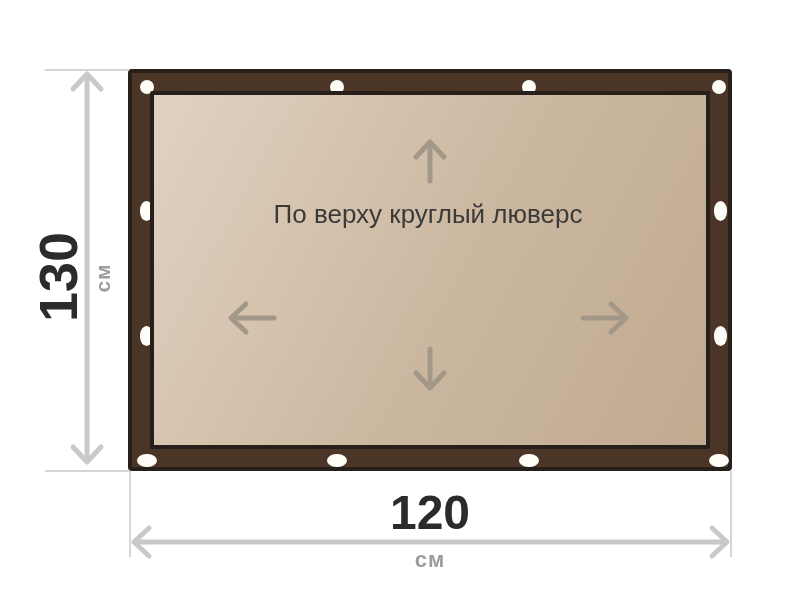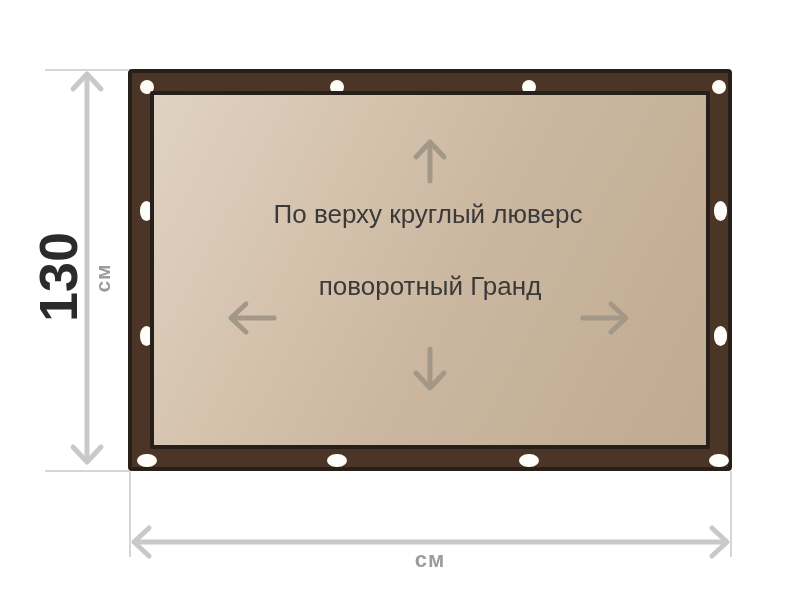--- a/index.html
+++ b/index.html
@@ -140,21 +140,20 @@
   </div>
   <div class="panel-arrow" style="left:578px; top:296px;">
     <svg width="54" height="44" viewBox="0 0 54 44">
       <polyline points="33,8 48,22 33,36" fill="none" stroke="#a39888" stroke-width="5" stroke-linecap="round" stroke-linejoin="round"></polyline>
       <line x1="5" y1="22" x2="46" y2="22" stroke="#a39888" stroke-width="5" stroke-linecap="round"></line>
     </svg>
   </div>
 
   <div class="note note-top">По верху круглый люверс</div>
   <div class="note note-center">
-    <div>поворотный Гранд</div>
   </div>
 
   <div class="tick tick-h" style="left:45px; top:69px;  width:84px;"></div>
   <div class="tick tick-h" style="left:45px; top:470px; width:84px;"></div>
   <div class="dim-arrow" style="left:65px; top:70px;">
     <svg width="44" height="396" viewBox="0 0 44 396">
       <polyline points="8,19 22,4 36,19" fill="none" stroke="#c9c9c9" stroke-width="5" stroke-linecap="round" stroke-linejoin="round"></polyline>
       <line x1="22" y1="6" x2="22" y2="390" stroke="#c9c9c9" stroke-width="5" stroke-linecap="round"></line>
       <polyline points="8,377 22,392 36,377" fill="none" stroke="#c9c9c9" stroke-width="5" stroke-linecap="round" stroke-linejoin="round"></polyline>
     </svg>
@@ -164,15 +163,16 @@
 
   <div class="tick tick-v" style="left:129px; top:471px; height:86px;"></div>
   <div class="tick tick-v" style="left:730px; top:471px; height:86px;"></div>
   <div class="dim-arrow" style="left:130px; top:520px;">
     <svg width="601" height="44" viewBox="0 0 601 44">
       <polyline points="19,8 4,22 19,36" fill="none" stroke="#c9c9c9" stroke-width="5" stroke-linecap="round" stroke-linejoin="round"></polyline>
       <line x1="6" y1="22" x2="595" y2="22" stroke="#c9c9c9" stroke-width="5" stroke-linecap="round"></line>
       <polyline points="582,8 597,22 582,36" fill="none" stroke="#c9c9c9" stroke-width="5" stroke-linecap="round" stroke-linejoin="round"></polyline>
     </svg>
   </div>
+  <div class="dim-number w-number">120</div>
   <div class="dim-unit w-unit">см</div>
 
 </div>
 
 </body></html>

